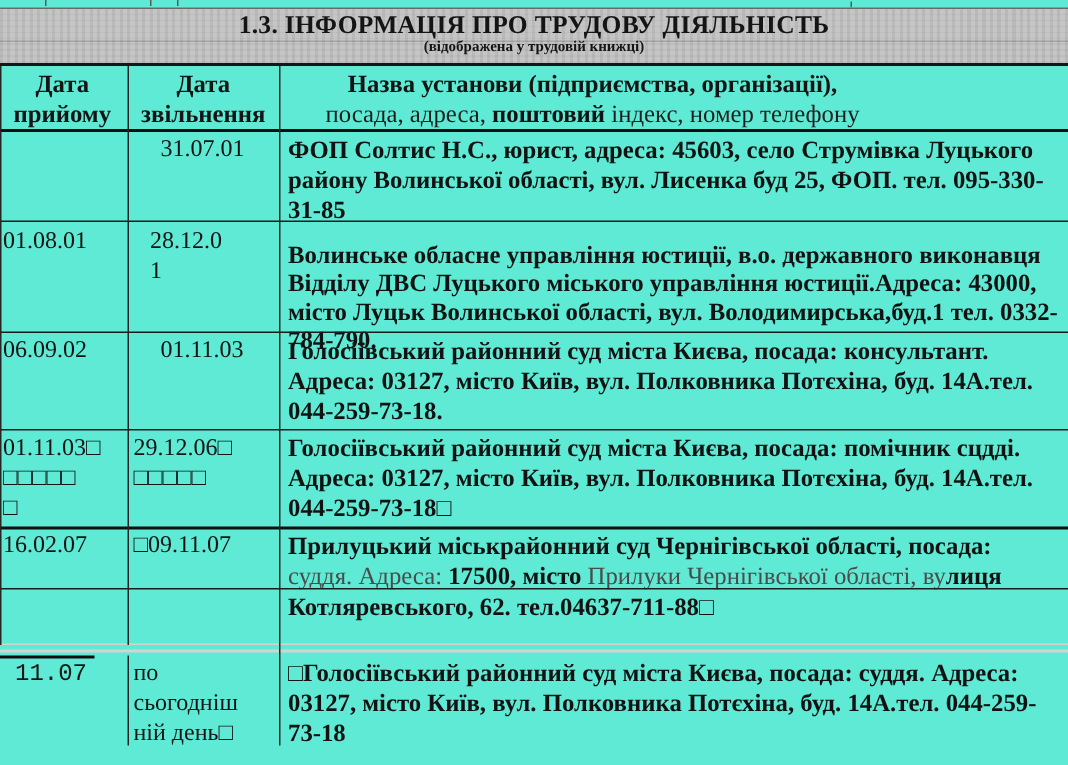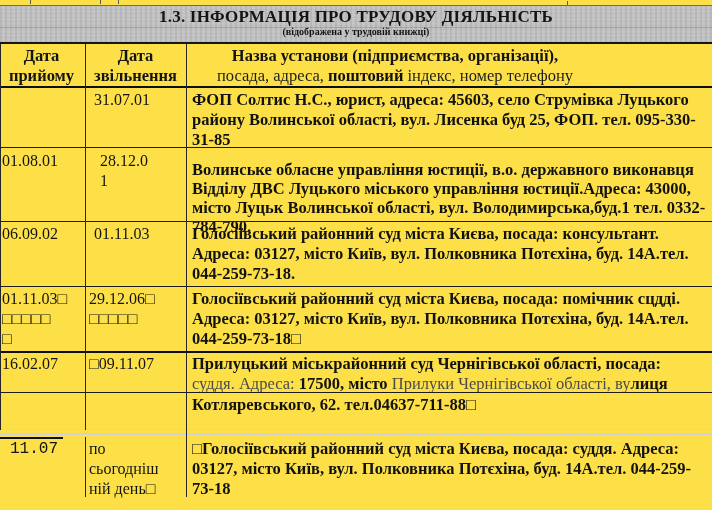--- a/index.html
+++ b/index.html
@@ -1,17 +1,17 @@
 <!DOCTYPE html>
 <html><head>
 <meta charset="utf-8">
 <style>
   html,body{margin:0;padding:0;background:#fff;}
   #page{
-    position:relative; width:712px; height:510px; background:#fde047;
+    position:relative; width:712px; height:510px; background:#5eead4;
     overflow:hidden; font-family:"Liberation Serif","DejaVu Serif",serif;
     color:#141414;
   }
   
   .band{
     position:absolute; left:0; top:5px; width:712px; height:39px;
     background:#c3c3c3;
     background-image:
       repeating-linear-gradient(90deg, rgba(0,0,0,0.05) 0 2px, rgba(255,255,255,0.04) 2px 5px),
       repeating-linear-gradient(0deg, rgba(0,0,0,0.04) 0 1px, transparent 1px 4px);
@@ -28,21 +28,21 @@
   
   .hline{position:absolute; background:#1c1c1c;}
   .hline.thick{background:#0e0e0e;}
   .hline.faint{background:#d3d3d3;}
   .vline{position:absolute; width:1px; background:#262626;}
   .tick{position:absolute; top:0; width:1px; height:4px; background:#5a5a5a;}
 
   
   .cell{position:absolute; line-height:20px; font-size:16px;}
   .c1{left:0; width:83px; padding-left:2px; box-sizing:border-box;}
-  .c2{left:85px; width:100px; padding-left:9px; box-sizing:border-box;}
+  .c2{left:85px; width:100px; padding-left:22px; box-sizing:border-box;}
   .c3{left:192px; width:516px; font-size:16.5px; font-weight:700; color:#121212;}
   .pl4{padding-left:4px;} .pl10{padding-left:10px;font-family:Liberation Mono, monospace;} .pl15{padding-left:15px;}
   .lh19{line-height:19px;margin-top:10px;}
   .hdr{text-align:center; font-weight:700; font-size:16.5px; line-height:20px;}
   .hdr.c1{padding-left:0;}
   .seg-b{font-weight:700; color:#121212;}
   .seg-g{font-weight:400; color:#4b4b4b;}
   .seg-r{font-weight:400; color:#1e1e1e;}
 </style>
 </head>

